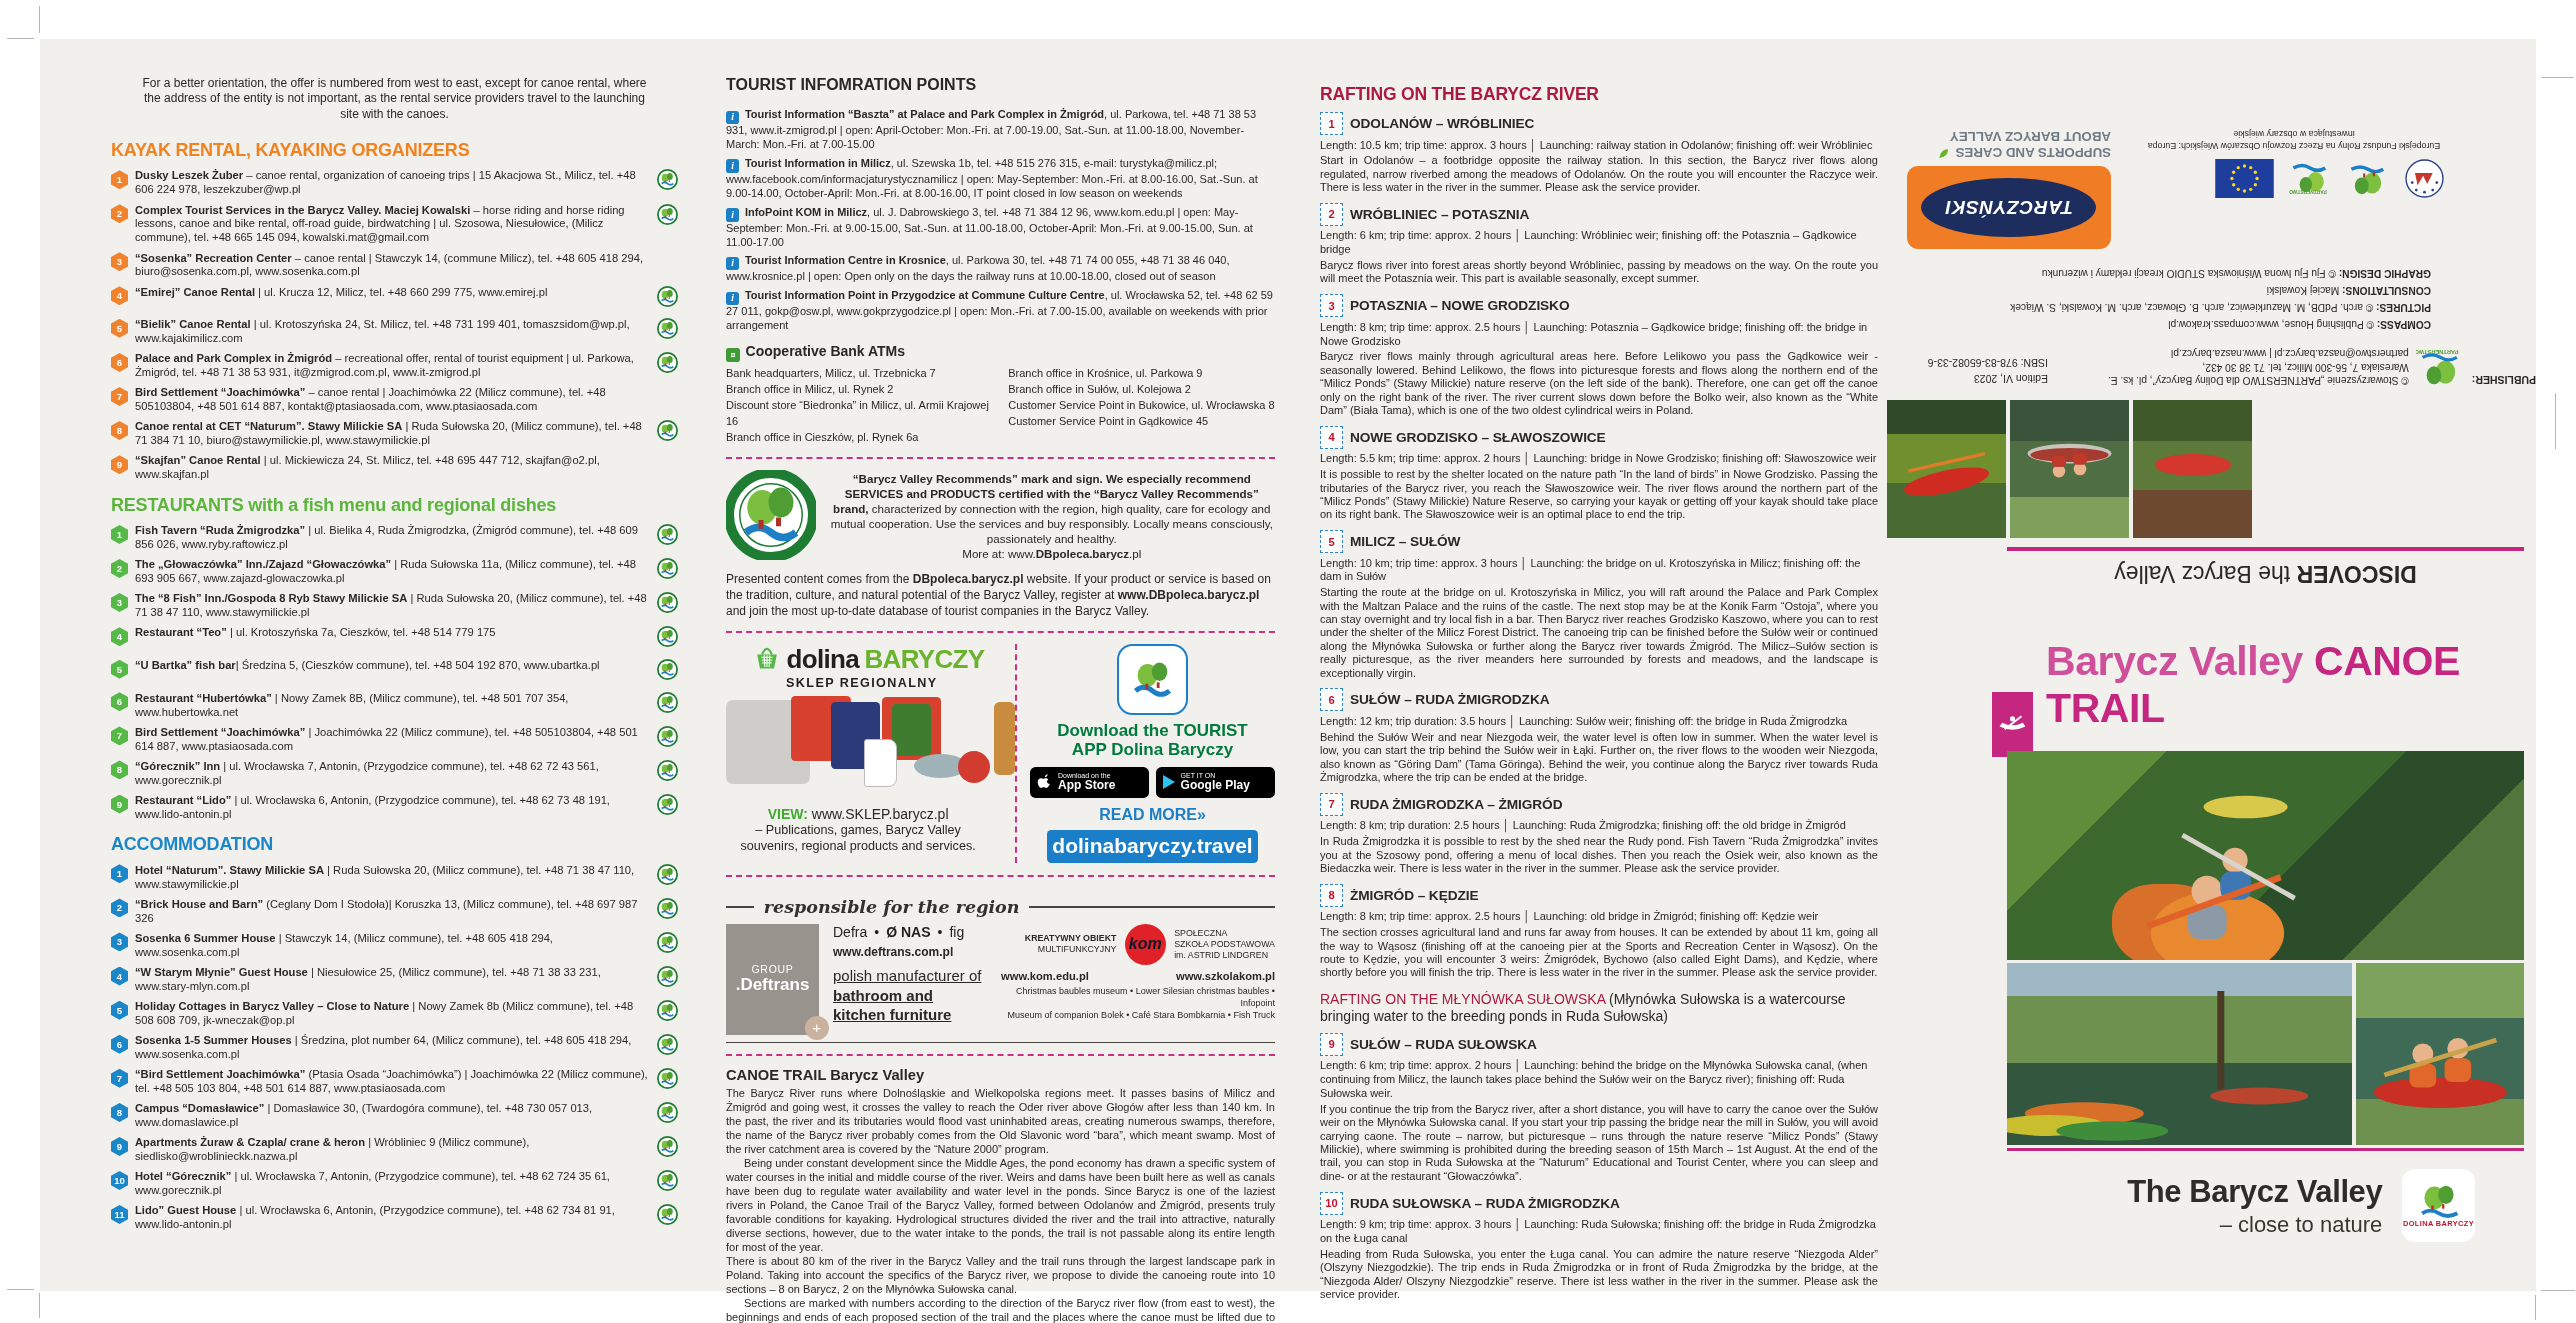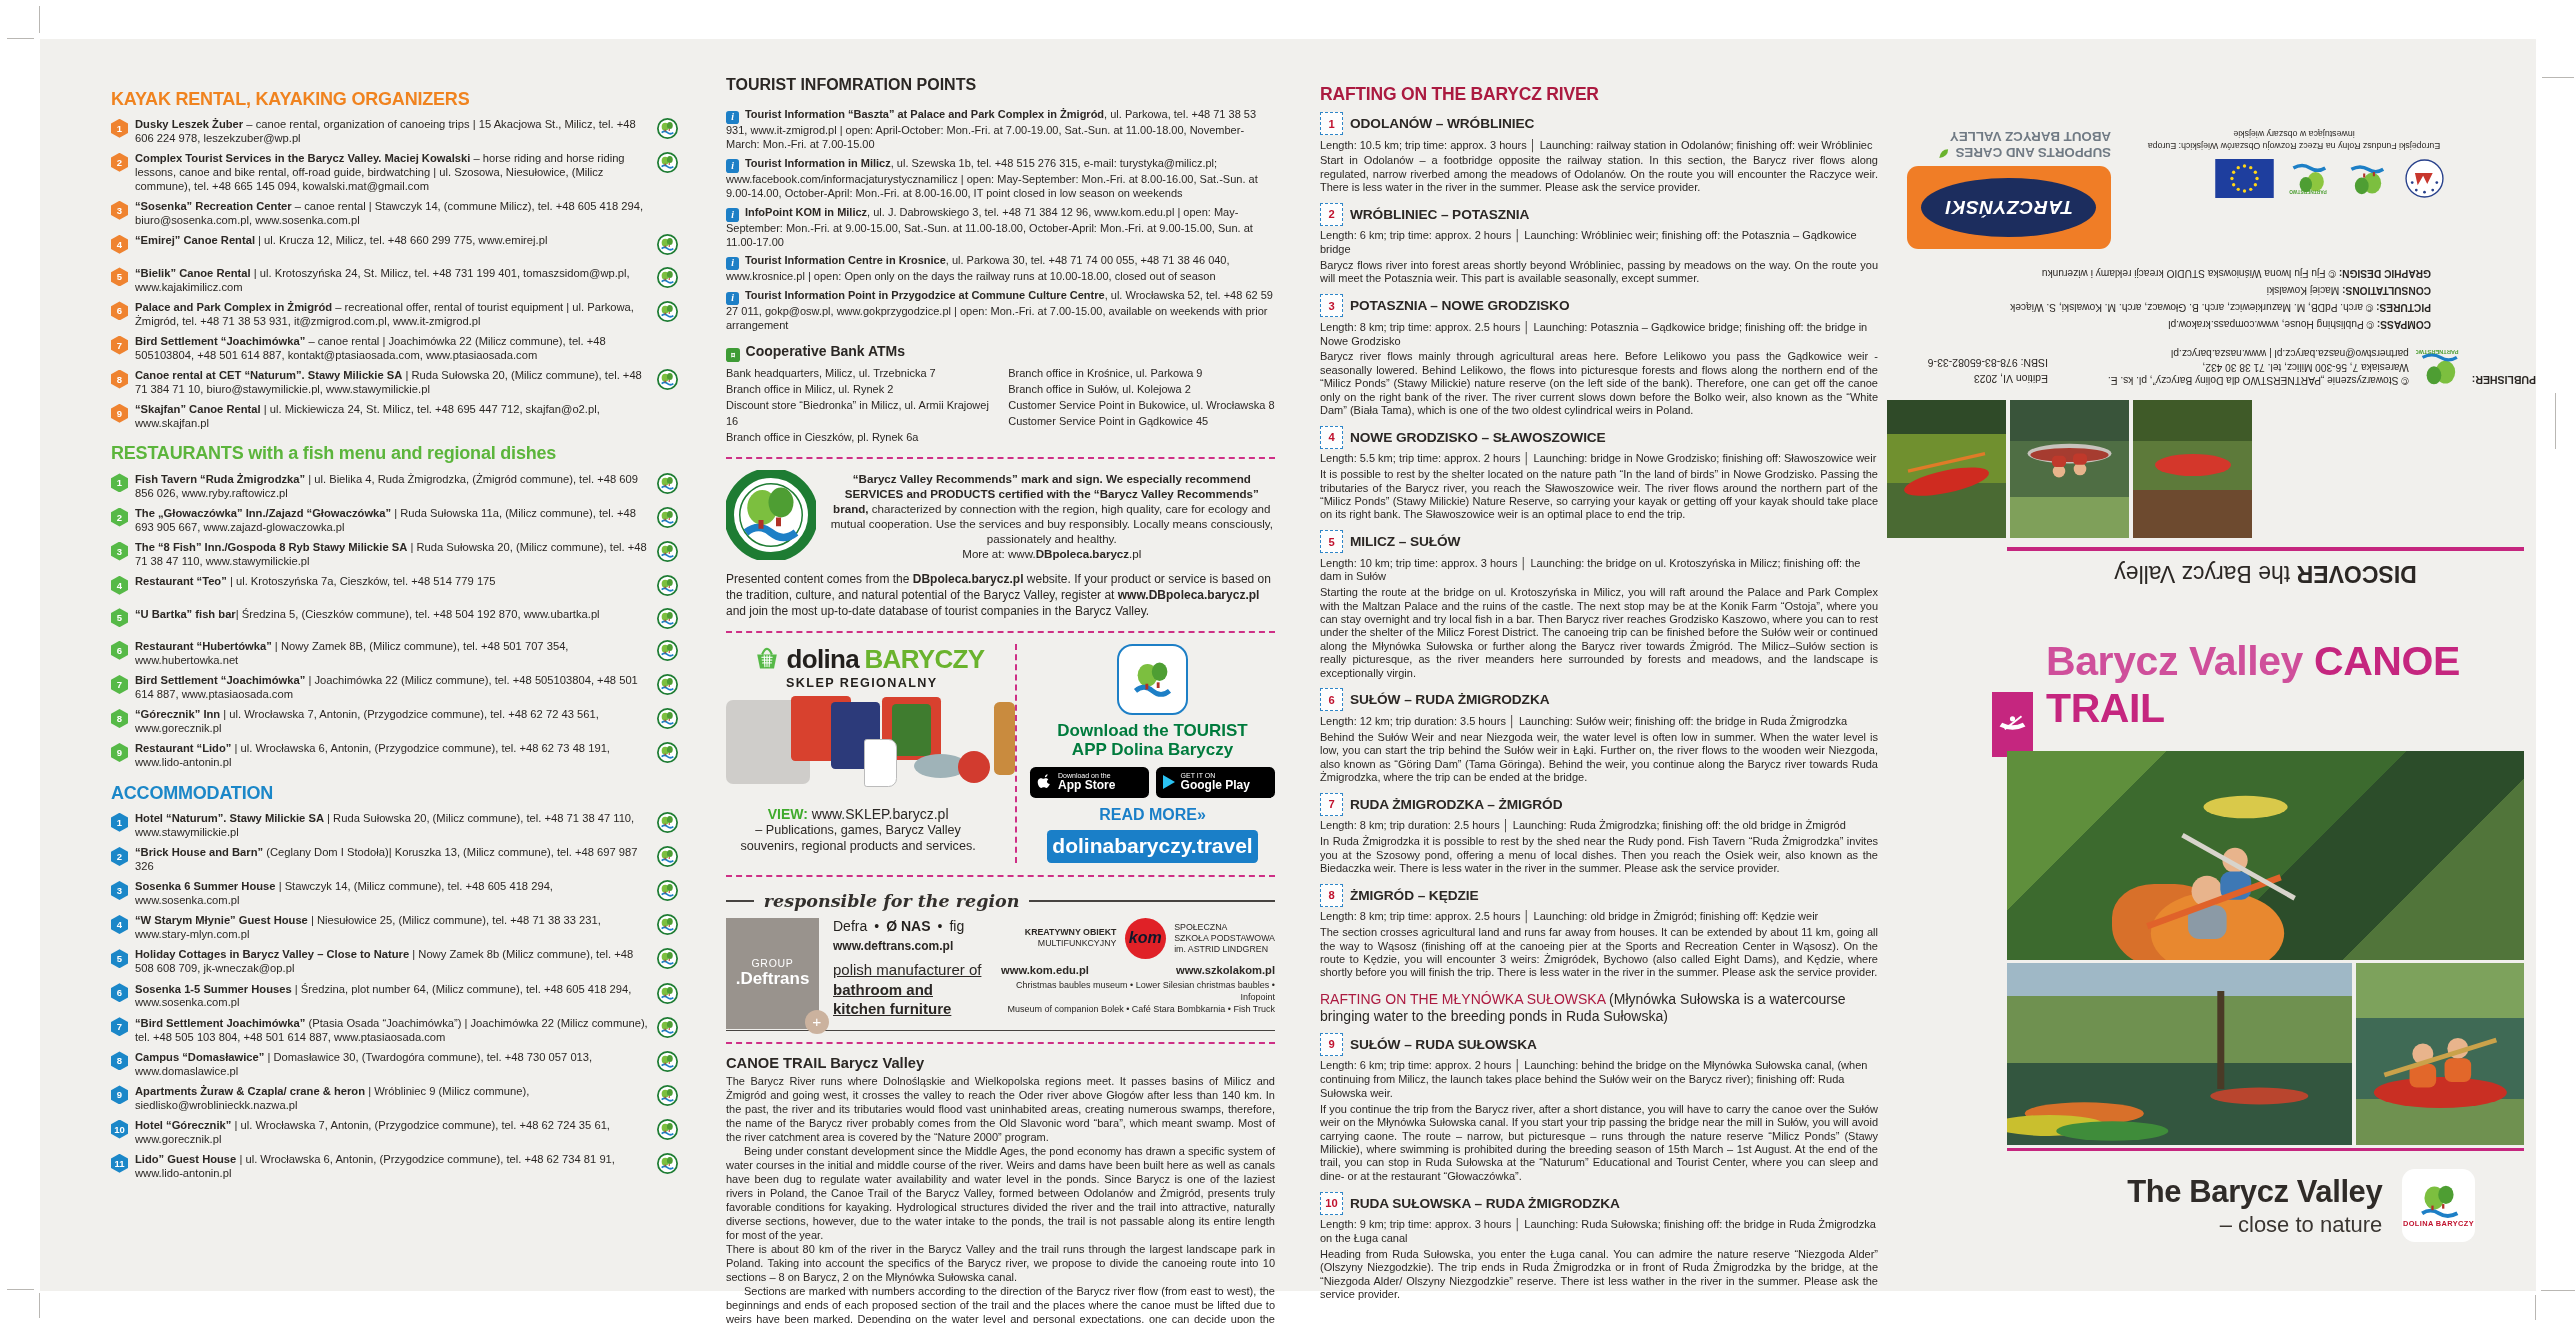--- a/index.html
+++ b/index.html
@@ -66,21 +66,21 @@
   .store{width:105px;height:31px;background:#000;border-radius:5.6px;color:#fff;display:flex;align-items:center;
     padding:0 7px;gap:5.6px;}
   .store .ic{font-size:17px;line-height:1;}
   .store .t1{font-size:7px;line-height:1.1;}
   .store .t2{font-size:12px;font-weight:700;line-height:1.1;}
   .play-tri{width:0;height:0;border-style:solid;border-width:7.7px 0 7.7px 12.6px;
     border-color:transparent transparent transparent #2bc3f3;}
   .readmore{color:#1a7fc8;font-weight:700;font-size:16px;margin:1.4px 0 5.6px 0;}
   .travelbar{background:#1a7fc8;color:#fff;font-weight:700;font-size:21px;border-radius:4.2px;
     width:211px;text-align:center;padding:4.9px 0;}
-  .sponsors{margin-top:14px;border-bottom:1.4px solid #474441;padding-bottom:1px;}
+  .sponsors{margin-top:20px;border-bottom:1.4px solid #474441;padding-bottom:7px;}
   .resp-head{display:flex;align-items:center;gap:9.8px;margin-bottom:7px;}
   .resp-line{flex:0 0 28px;border-top:2.1px solid #474441;}
   .resp-line2{flex:1;border-top:2.1px solid #474441;}
   .resp-text{font-family:"DejaVu Serif",serif;font-style:italic;font-weight:700;font-size:17.5px;color:#33302d;}
   .sp-row{display:flex;gap:14px;}
   .deftrans{flex:0 0 93px;height:111px;background:#99938d;color:#fff;display:flex;flex-direction:column;
     align-items:center;justify-content:center;position:relative;}
   .deftrans .g{font-size:10.5px;letter-spacing:0.7px;}
   .deftrans .n{font-size:17px;font-weight:700;}
   .deftrans .plus{position:absolute;right:-9.8px;bottom:-5.6px;width:24px;height:24px;border-radius:50%;
@@ -178,20 +178,21 @@
 <div class="mark" style="left:7px;top:38px;width:27px;height:1.4px"></div>
 <div class="mark" style="left:39px;top:5.6px;width:1.4px;height:27px"></div>
 <div class="mark" style="left:2542px;top:77px;width:32px;height:1.4px"></div>
 <div class="mark" style="left:2555px;top:393px;width:1.4px;height:56px"></div>
 <div class="mark" style="left:2541px;top:1290px;width:34px;height:1.4px"></div>
 <div class="mark" style="left:2535px;top:1295px;width:1.4px;height:25px"></div>
 <div class="mark" style="left:7px;top:1289px;width:27px;height:1.4px"></div>
 <div class="mark" style="left:39px;top:1293px;width:1.4px;height:25px"></div>
 
 <div class="panel p-left">
+  <p class="intro">For a better orientation, the offer is numbered from west to east, except for canoe rental, where the address of the entity is not important, as the rental service providers travel to the launching site with the canoes.</p>
 
   <h2 class="sec-title orange">KAYAK RENTAL, KAYAKING ORGANIZERS</h2>
   <div class="k">
 
       <div class="entry">
         <span class="badge">1</span>
         <p><span class="roundel"><svg viewBox="0 0 36 36" width="21" height="21">
               <circle cx="18" cy="18" r="16.5" fill="#fff" stroke="#1e7c33" stroke-width="3"></circle>
               <ellipse cx="14" cy="15" rx="6" ry="7" fill="#7cbf3f"></ellipse>
               <ellipse cx="22" cy="13" rx="5" ry="6" fill="#4e9e33"></ellipse>

